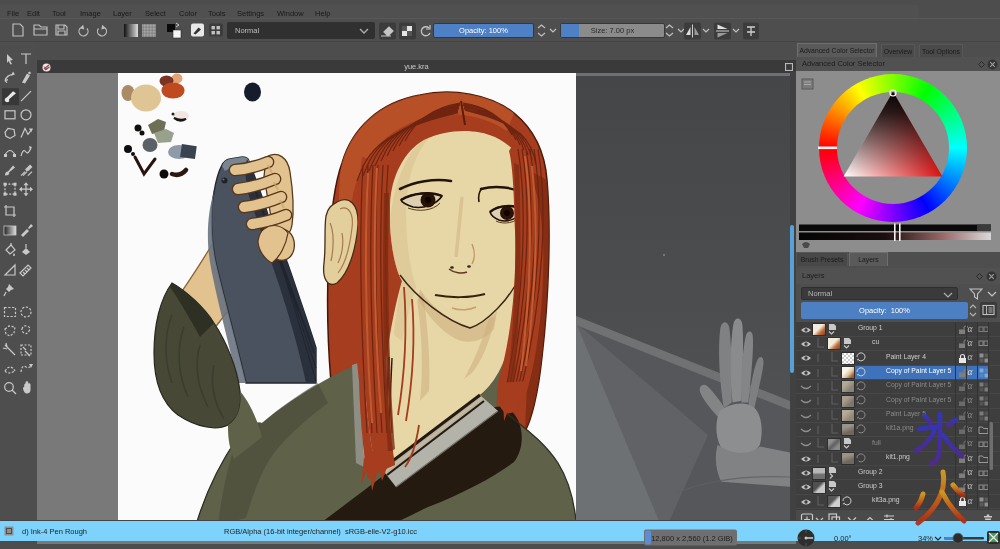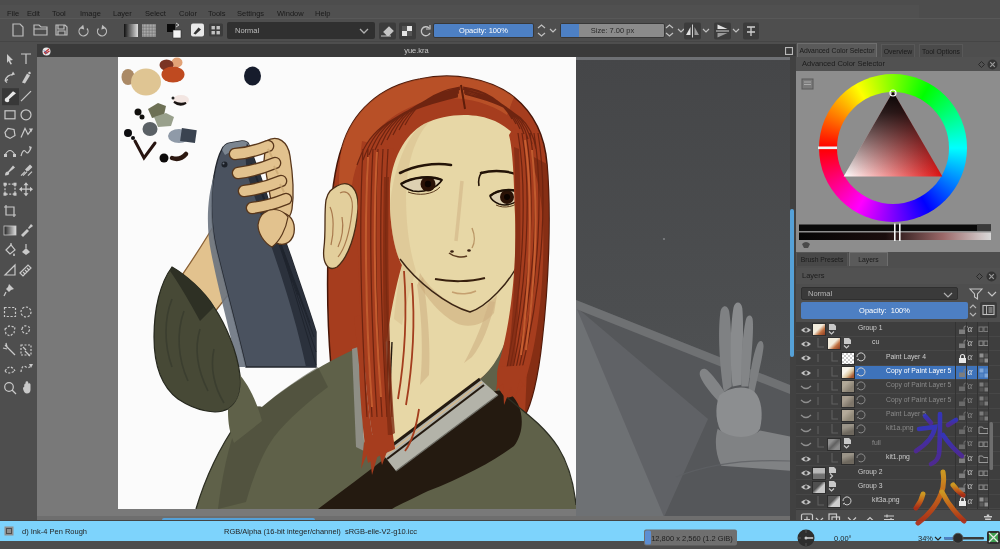--- a/index.html
+++ b/index.html
@@ -8,21 +8,21 @@
   .abs { position:absolute; }
   
   #menubar { position:absolute; left:0; top:5px; width:919px; height:18px; background:#505050; color:#1a1a1a; font-size:7.5px; }
   #menubar span { position:absolute; top:4px; }
   
   #toolbar { position:absolute; left:0; top:18px; width:1000px; height:24px; background:#4e4e4e; border-top:1px solid #585858; border-bottom:1px solid #454545; }
   .slider { position:absolute; top:4px; height:15px; border:1px solid #383838; border-radius:2px; overflow:hidden; font-size:7.5px; text-align:center; line-height:14px; }
   
   #toolbox { position:absolute; left:0; top:42px; width:37px; height:486px; background:#4e4e4e; }
   
-  #canvaszone { position:absolute; left:37px; top:42px; width:759px; height:486px; background:#797979;padding-left:32px; }
+  #canvaszone { position:absolute; left:37px; top:58px; width:759px; height:486px; background:#797979;padding-left:32px; }
   #titlebar { position:absolute; left:0; top:2px; width:759px; height:13px; background:#3a3a3a; color:#c8c8c8; font-size:7.5px; text-align:center; line-height:13px; }
   #whitecanvas { position:absolute; left:81px; top:15px; width:458px; height:452px; background:#fbfbfb; } #whitecanvas svg { filter:blur(0.35px); }
   #refimg { position:absolute; left:539px; top:15px; width:214px; height:460px; overflow:hidden; } #refimg svg { filter:blur(0.6px); }
   #vscroll { position:absolute; left:753px; top:14px; width:6px; height:468px; background:#414141; }
   #vthumb { position:absolute; left:753px; top:167px; width:4px; height:148px; background:#55a1d8; border-radius:2px; }
   #hscroll { position:absolute; left:0px; top:474px; width:753px; height:8px; background:#6e6e6e; }
   #hthumb { position:absolute; left:125px; top:476px; width:153px; height:4px; background:#55a1d8; border-radius:2px; }
   
   #dock { position:absolute; left:796px; top:42px; width:204px; height:486px; background:#4e4e4e; font-size:9px; color:#1c1c1c; }
   .tab { position:absolute; height:14px; font-size:6.8px; line-height:14px; text-align:center; color:#1a1a1a; }

